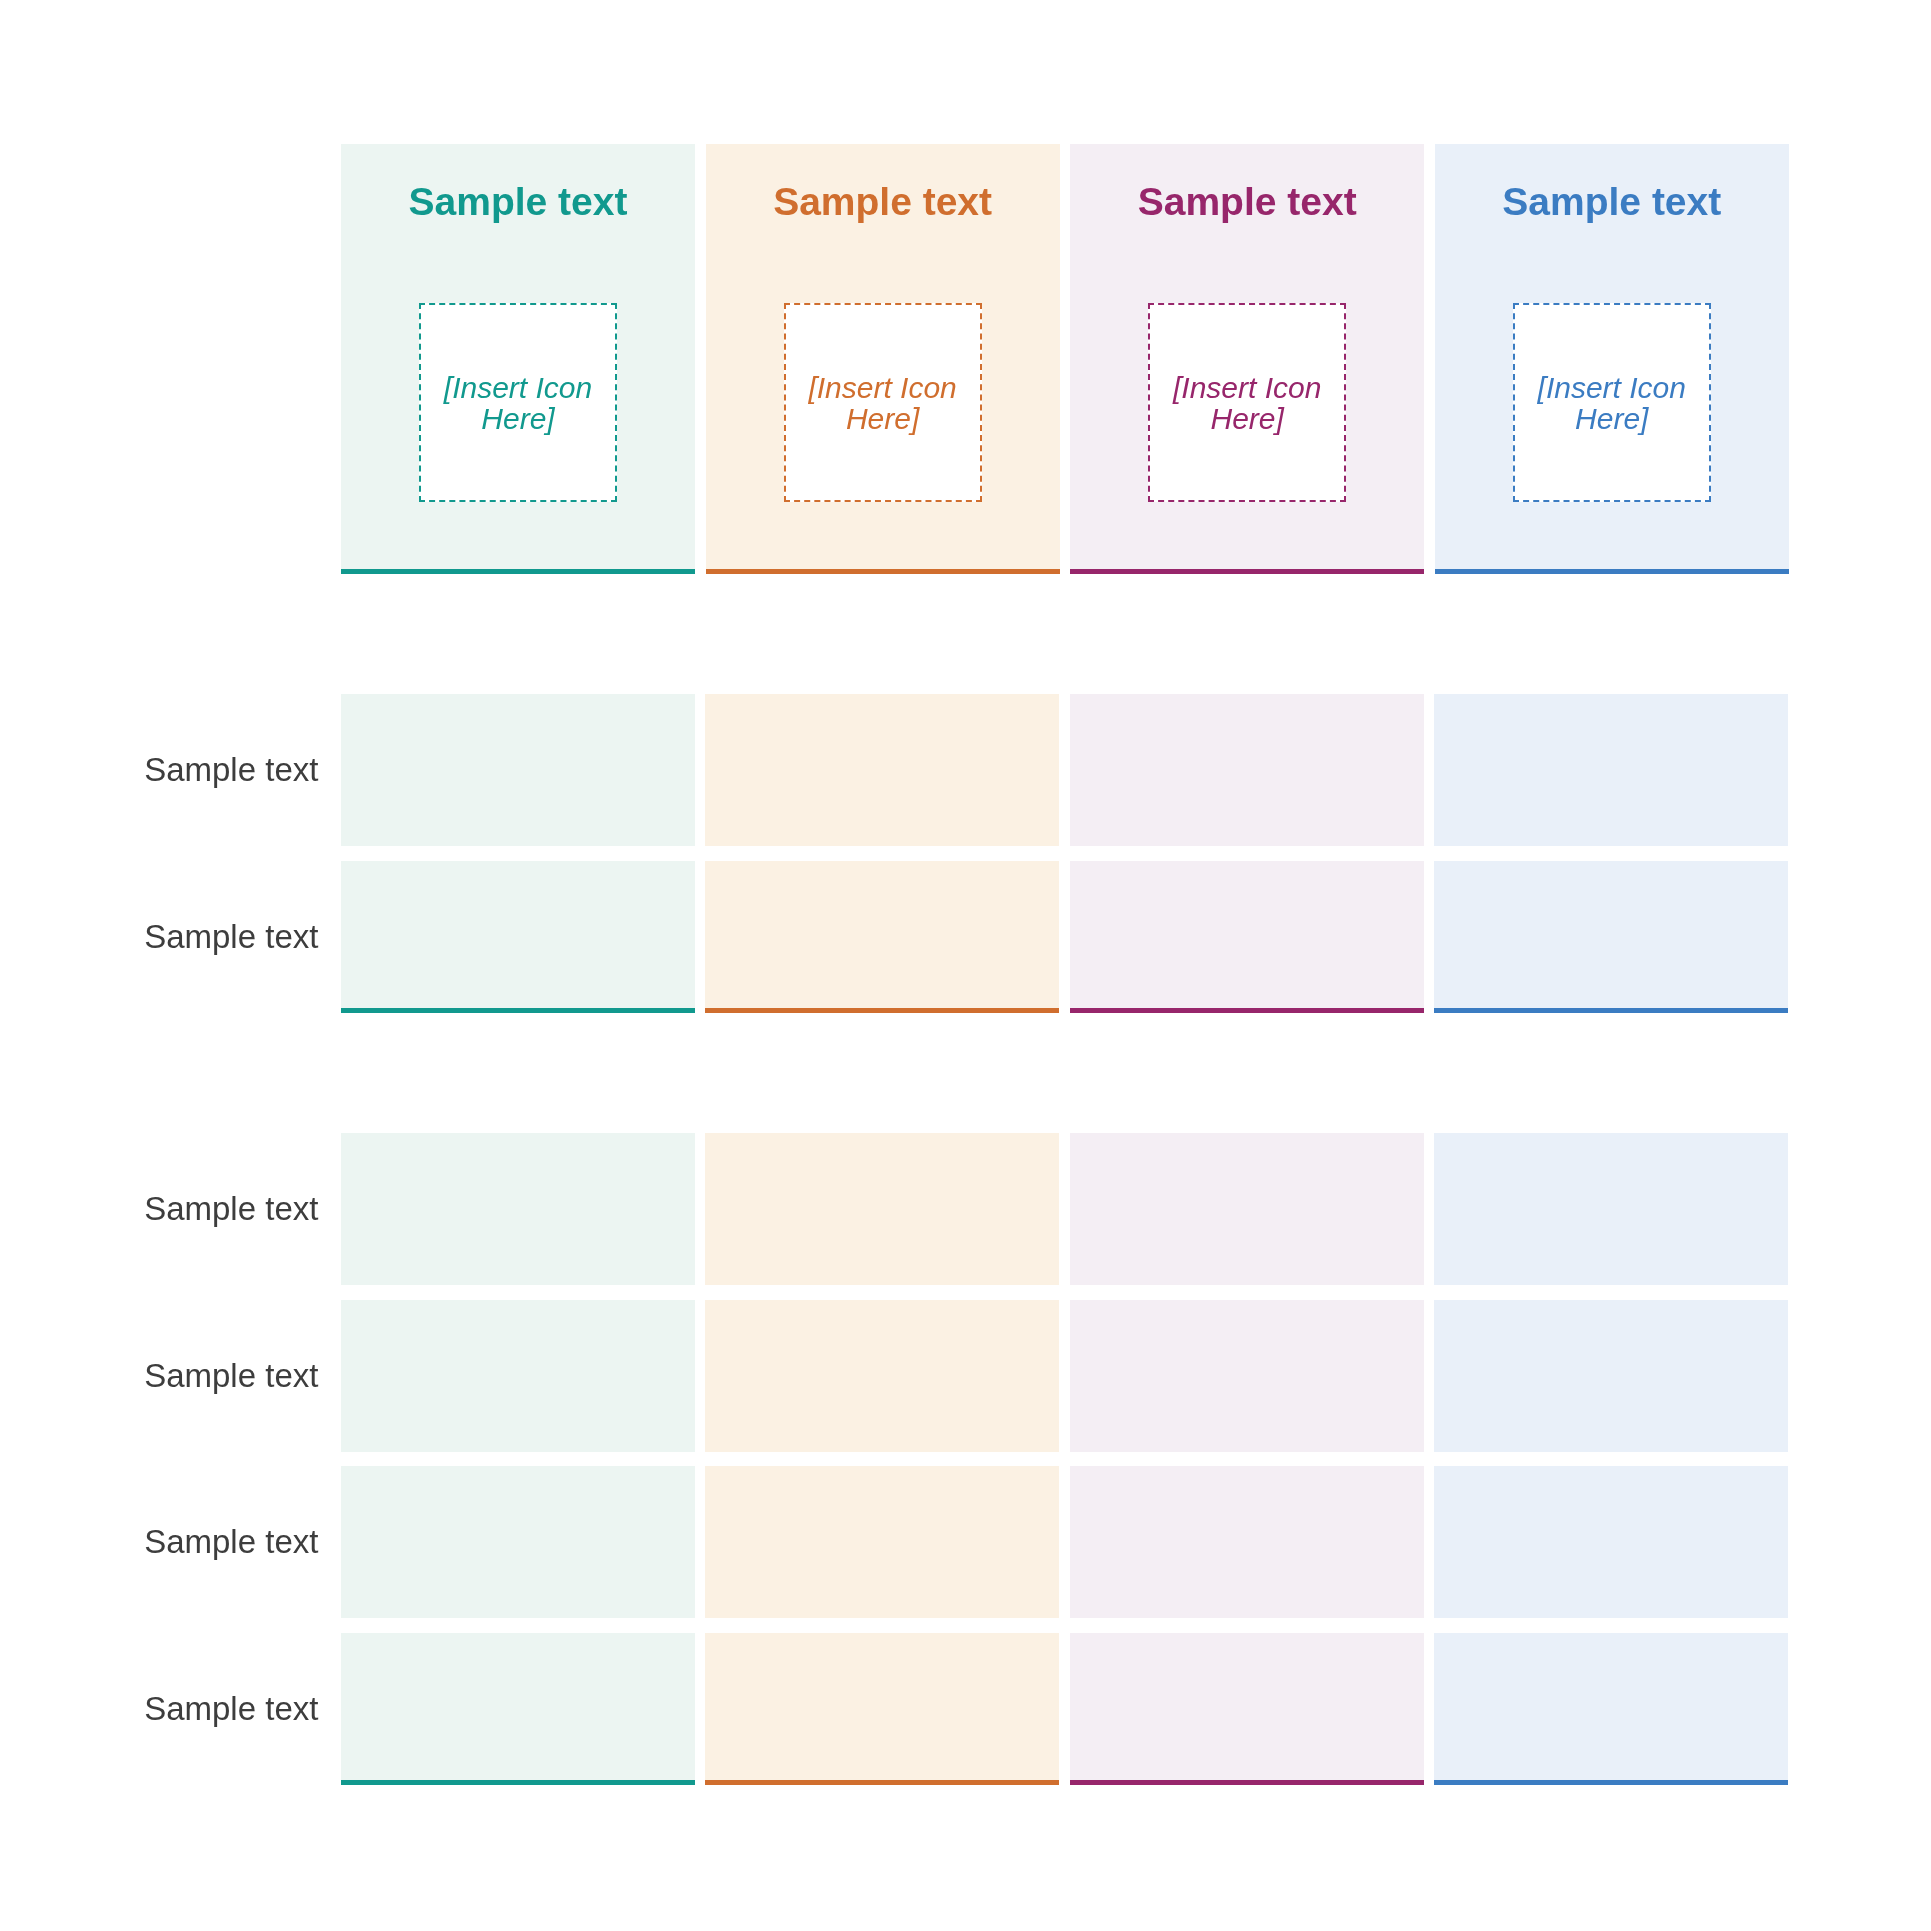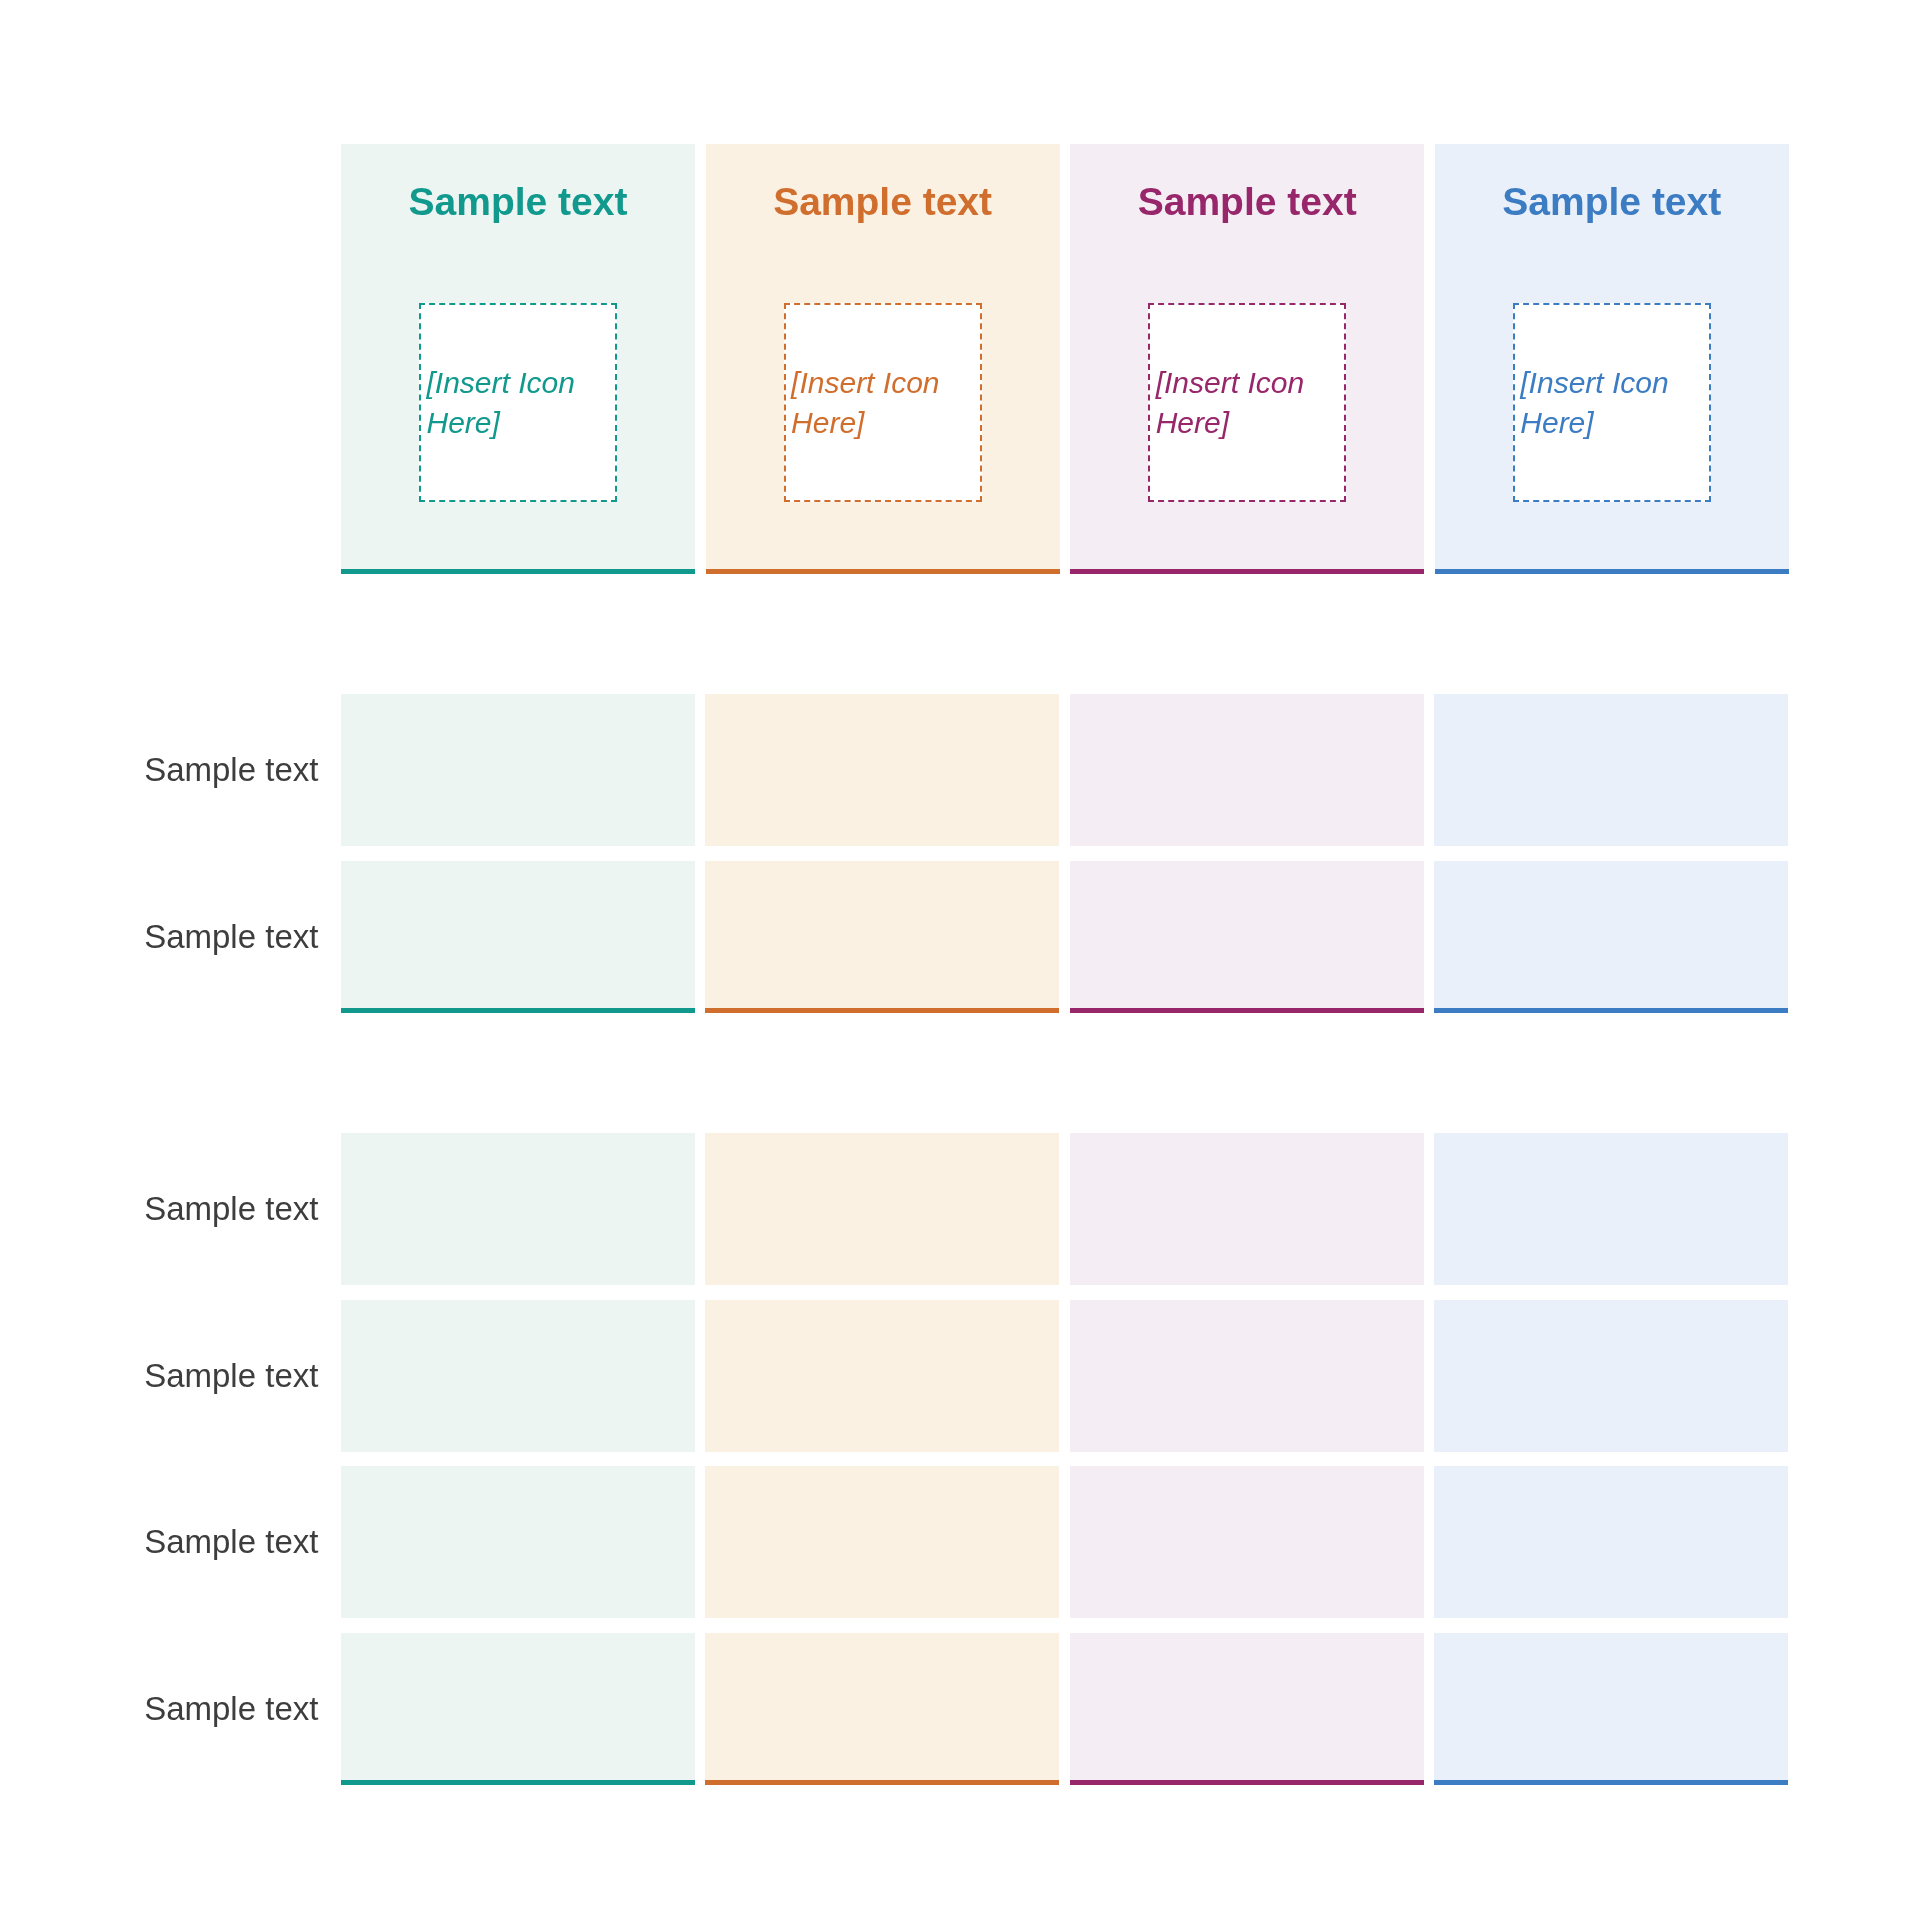--- a/index.html
+++ b/index.html
@@ -43,23 +43,24 @@
     box-sizing: border-box;
     margin: 81px auto 0 auto;
     background: #ffffff;
     border: 2.9px dashed var(--accent);
     display: flex;
     align-items: center;
     justify-content: center;
   }
   .icon-text {
     font-size: 30px;
-    line-height: 40px;
+    line-height: 31px;
     font-style: italic;
     color: var(--accent);
+    text-align: center;
     max-width: 183px;
   }
   .section {
     position: absolute;
     left: 0;
     display: flex;
     flex-direction: column;
     gap: 14.5px;
   }
   .section-0 { top: 694px; }

